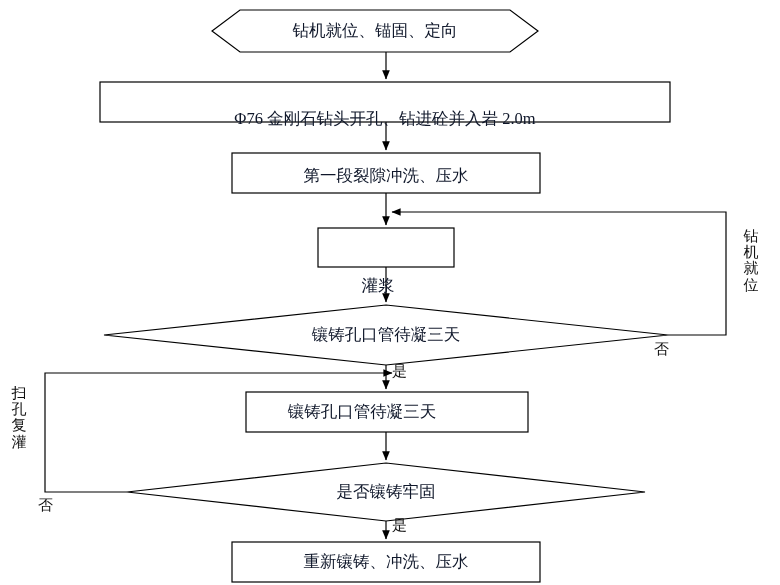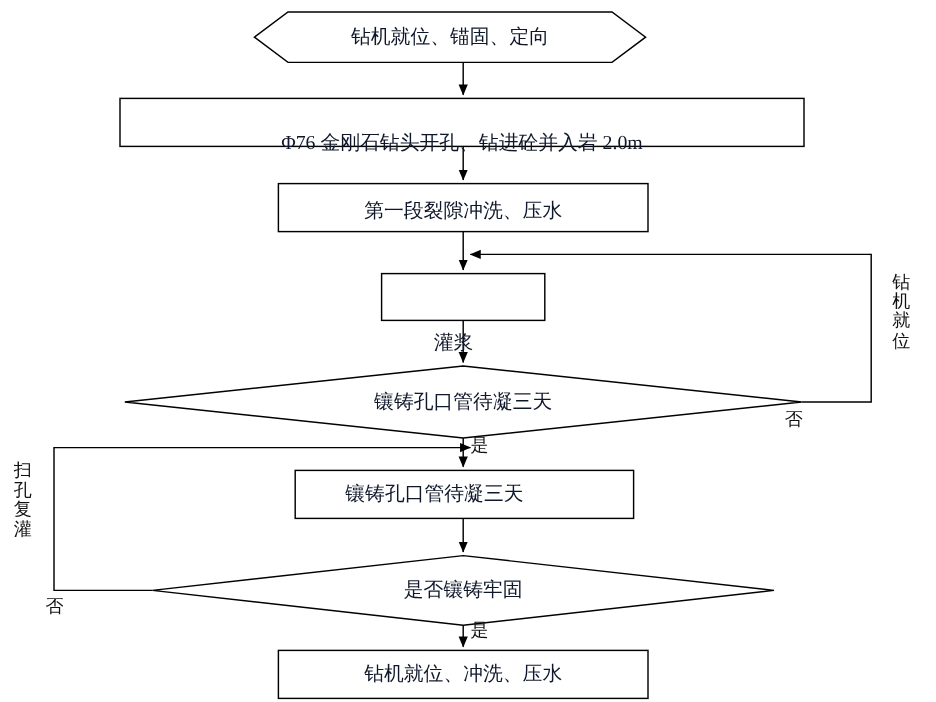--- a/index.html
+++ b/index.html
@@ -113,21 +113,21 @@
   <div class="node-label lbl-16" style="left:232px; top:153px; width:308px; height:47px;">第一段裂隙冲洗、压水</div>
 
   <div class="node-label lbl-16" style="left:318px; top:228px; width:120px; height:39px;margin-top:39px;">灌浆</div>
 
   <div class="node-label lbl-16" style="left:236px; top:320px; width:300px; height:30px;">镶铸孔口管待凝三天</div>
 
   <div class="node-label lbl-16" style="left:246px; top:392px; width:232px; height:40px;text-align:right;">镶铸孔口管待凝三天</div>
 
   <div class="node-label lbl-16" style="left:266px; top:477px; width:240px; height:30px;">是否镶铸牢固</div>
 
-  <div class="node-label lbl-16" style="left:232px; top:542px; width:308px; height:40px;">钻机就位、冲洗、压水</div>
+  <div class="node-label lbl-16" style="left:232px; top:542px; width:308px; height:40px;">重新镶铸、冲洗、压水</div>
 
   <div class="edge-label" style="left:654px; top:340px;">否</div>
   <div class="edge-label" style="left:392px; top:362px;">是</div>
   <div class="edge-label" style="left:38px; top:496px;">否</div>
   <div class="edge-label" style="left:392px; top:516px;">是</div>
 
   <div class="side-label" style="left:742px; top:228px;">钻机就位</div>
   <div class="side-label" style="left:10px; top:385px;">扫孔复灌</div>
 
 </div>

